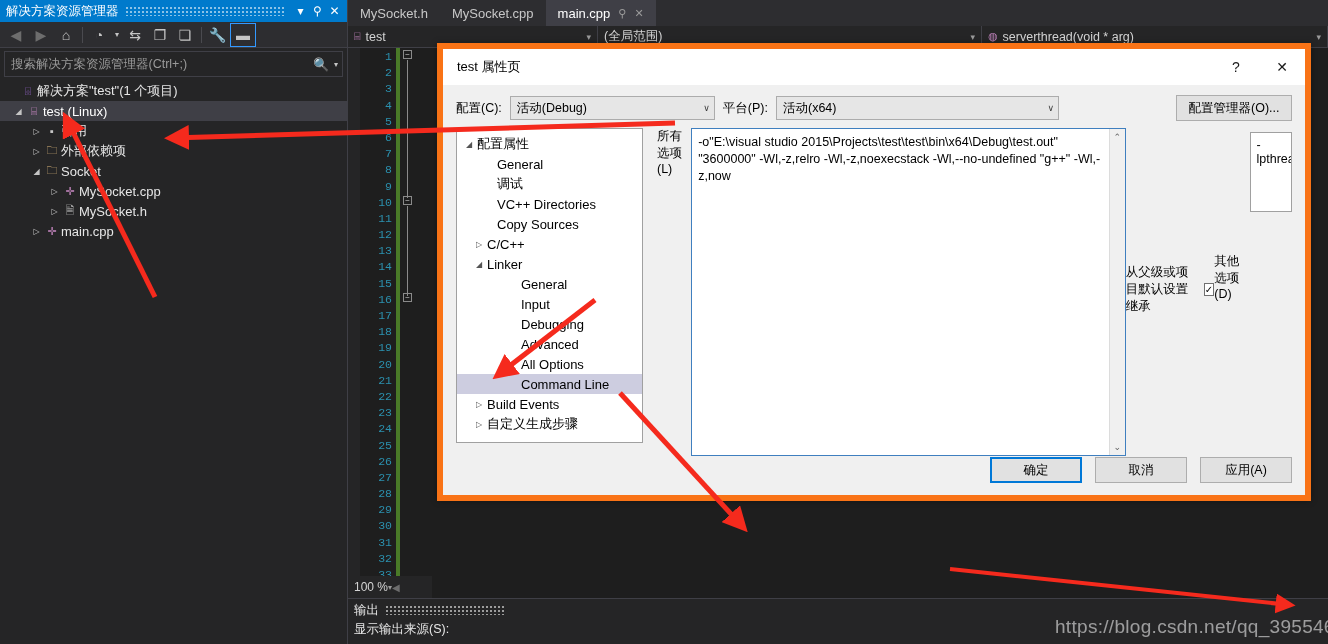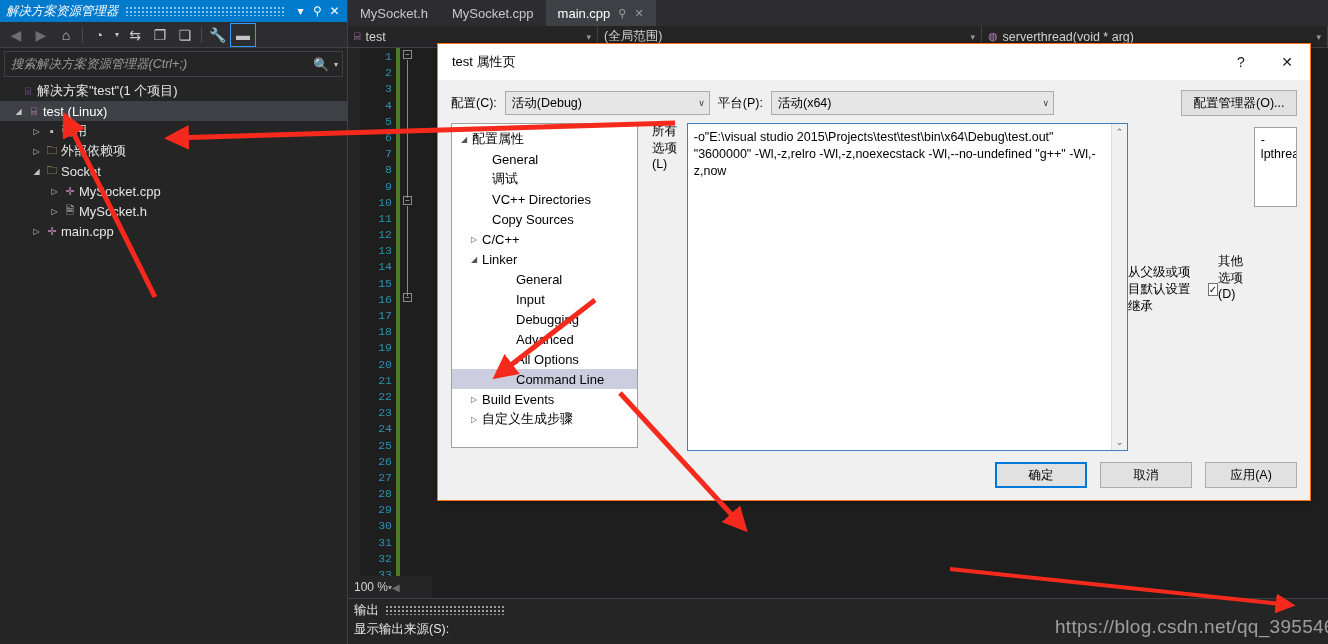--- a/index.html
+++ b/index.html
@@ -16,21 +16,21 @@
   
   #solution-explorer {
     position:absolute; left:0; top:0; width:348px; height:644px;
     background:#252526; border-right:1px solid #3f3f46;
   }
   #se-titlebar {
     height:22px; background:#007acc; color:#fff;
     display:flex; align-items:center; padding:0 4px 0 6px;
     font-size:12.5px; white-space:nowrap;
   }
-  #se-title { flex:0 0 auto;font-style:italic; }
+  #se-title { flex:0 0 auto; }
   .dotfill {
     flex:1 1 auto; height:10px; margin:0 6px;
     background-image: radial-gradient(circle, rgba(255,255,255,.55) 1px, transparent 1.2px);
     background-size:4px 4px; background-position: 0 4px;
   }
   .tb-btn { width:17px; text-align:center; cursor:default; font-size:12px; }
   #se-toolbar {
     height:26px; background:#2d2d30; display:flex; align-items:center;
     padding:0 4px; gap:1px; border-bottom:1px solid #3f3f46;
   }
@@ -41,21 +41,21 @@
   .icn.dim { color:#6d6d6d; }
   .icn.boxed { outline:1px solid #3399ff; }
   .tbsep { width:1px; height:16px; background:#4a4a4f; margin:0 3px; }
   #se-search {
     height:26px; display:flex; align-items:center;
     background:#252526; border:1px solid #3f3f46; margin:3px 4px 2px 4px;
     padding:0 4px 0 6px;
   }
   #se-search-input {
     flex:1; background:transparent; border:0; outline:0;
-    color:#a0a0a0; font-size:12.5px; font-family:inherit;font-style:italic;
+    color:#a0a0a0; font-size:12.5px; font-family:inherit;
   }
   #se-search-input::placeholder { color:#9a9a9a; }
   #se-tree { padding-top:2px; font-size:13px; }
   .tr {
     display:flex; align-items:center; height:20px; white-space:nowrap;
     padding-left:6px;
   }
   .tr.sel { background:#3f3f46; }
   .tw { width:13px; flex:0 0 13px; color:#c5c5c5; font-size:8px; text-align:center; }
   .tw.none { color:transparent; }
@@ -116,21 +116,21 @@
   }
   #output-title {
     display:flex; align-items:center; height:22px; padding-left:6px;
     font-size:12.5px; color:#e6e6e6; white-space:nowrap;
   }
   #output-sub { padding-left:6px; font-size:12.5px; color:#e6e6e6; }
 
   
   #dialog {
     position:absolute; left:437px; top:43px; width:874px; height:458px;
-    background:#f0f0f0; border:1px solid #f97316;
+    background:#f0f0f0; border:6px solid #f97316;
     color:#000; font-size:12.5px;
     box-shadow:0 0 6px rgba(0,0,0,.35);
   }
   #dlg-title {
     height:36px; background:#ffffff; display:flex; align-items:center;
     padding:0 0 0 14px;
   }
   #dlg-title-text { font-size:13px; }
   #dlg-title-btns { margin-left:auto; display:flex; }
   .dlgbtn {

